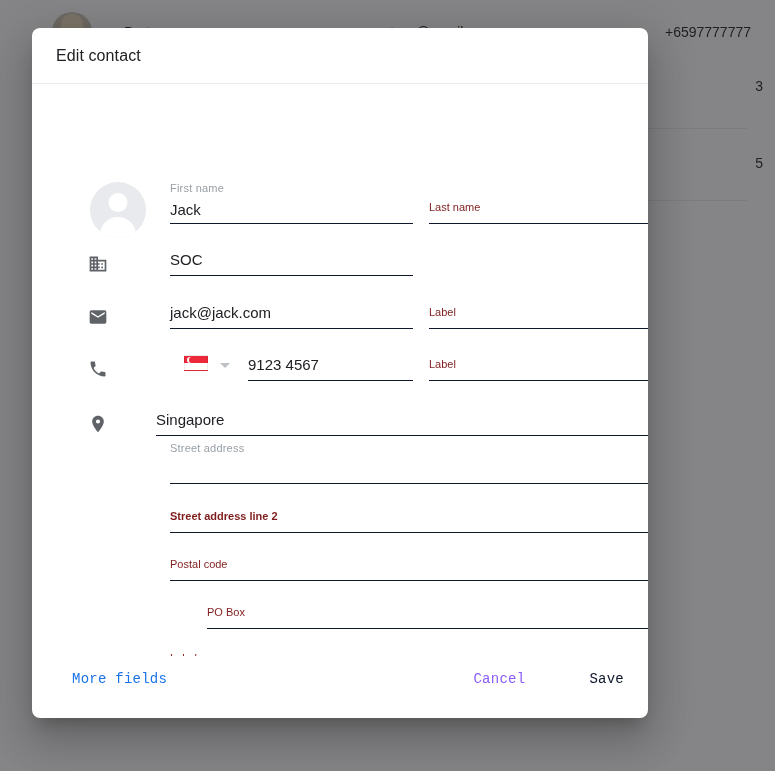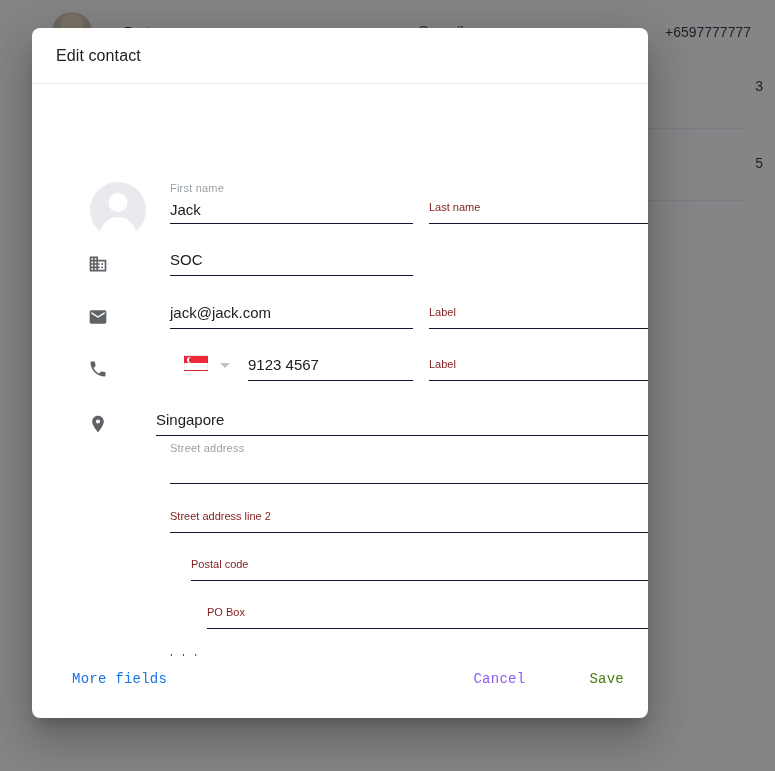--- a/index.html
+++ b/index.html
@@ -148,21 +148,21 @@
     border: none;
     font-family: inherit;
     font-size: 14px;
     font-weight: 500;
     letter-spacing: .25px;
     cursor: pointer;
     padding: 8px 12px;
   }
   .btn-more   { color: #1a73e8; padding-left: 0; }
   .btn-cancel { color: #8b5cf6; margin-right: 40px; }
-  .btn-save   { color: #4d7c0f; cursor: default; padding-right: 0; }
+  .btn-save   { color: #0f172a; cursor: default; padding-right: 0; }
 
   .lead-icon {
     position: absolute;
     left: 54px;
     width: 24px;
     height: 24px;
     color: #5f6368;
     display: flex;
     align-items: center;
     justify-content: center;
@@ -398,25 +398,25 @@
     <div class="caret" style="left:618px; top:334px;"></div>
     <button class="add-btn" style="left:687px; top:321px;">
       <span class="plus-h"></span>
       <span class="plus-v"></span>
     </button>
 
     <div class="field has-label" style="left:138px; top:360px; width:501px;">
       <span class="flab">Street address</span>
     </div>
 
-    <div class="field" style="left:138px; top:409px; width:501px;">
+    <div class="field" style="left:138px; top:409px; width:501px;font-weight:bold;">
       <span class="fph">Street address line 2</span>
     </div>
 
-    <div class="field" style="left:138px; top:457px; width:501px;margin-left:21px;">
+    <div class="field" style="left:138px; top:457px; width:501px;">
       <span class="fph">Postal code</span>
     </div>
 
     <div class="field" style="left:138px; top:505px; width:501px;margin-left:37px;">
       <span class="fph">PO Box</span>
     </div>
 
     <div class="field" style="left:138px; top:551px; width:501px;">
       <span class="fph">Label</span>
     </div>

